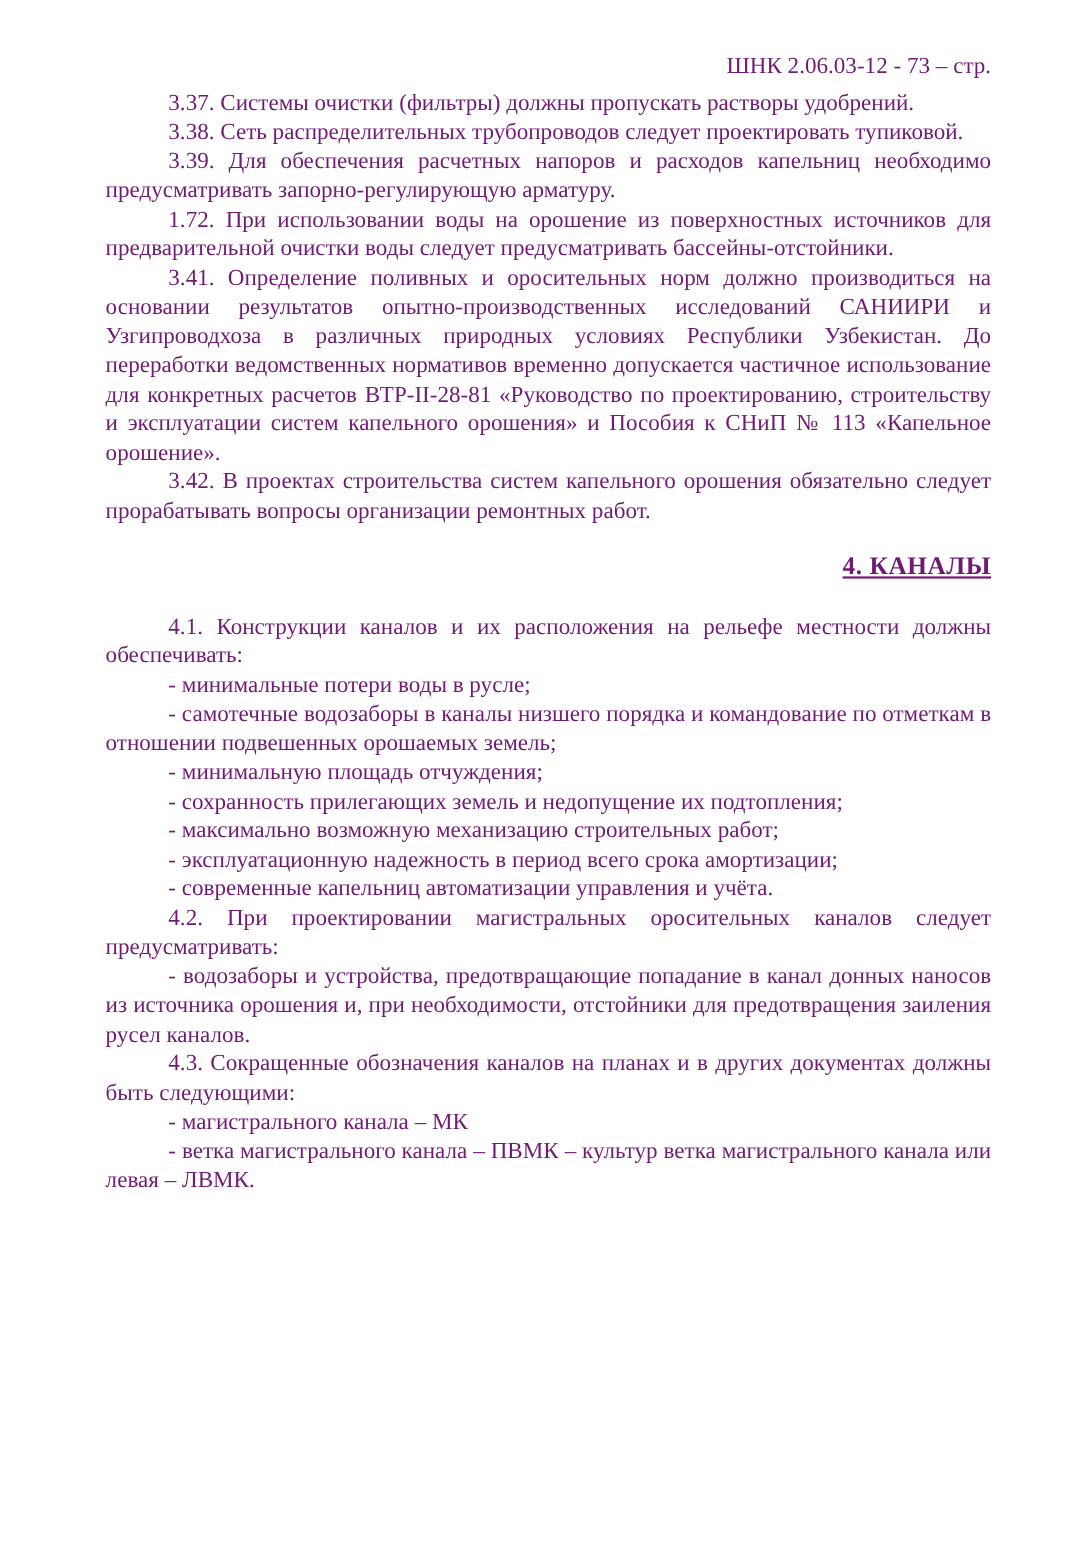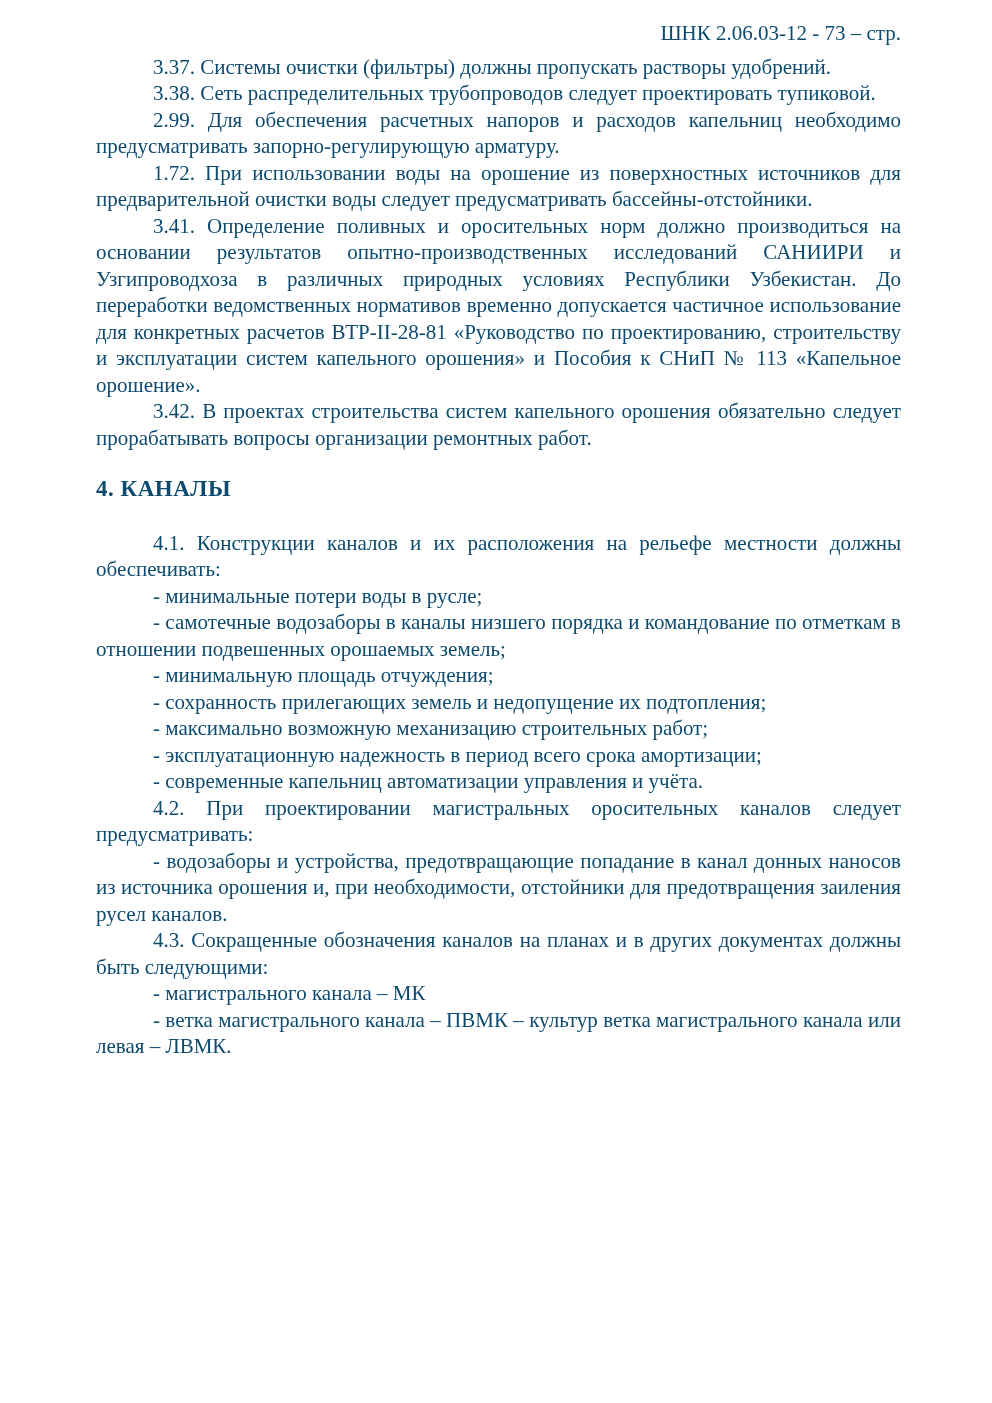--- a/index.html
+++ b/index.html
@@ -6,60 +6,61 @@
     margin: 0;
     padding: 0;
     background: #ffffff;
   }
   .page {
     position: relative;
     width: 992px;
     height: 1289px;
     background: #ffffff;
     box-sizing: border-box;
-    padding: 20px 91px 0 96px;
-    color: #0c4a6e;
+    padding: 46px 91px 0 96px;
+    color: #701a75;
     font-family: "Liberation Serif", "DejaVu Serif", serif;
     font-size: 21px;
     line-height: 26.5px;
     overflow: hidden;
   }
   .hdr {
     text-align: right;
     margin-bottom: 7px;
     white-space: nowrap;
   }
   .para {
     margin: 0;
     text-align: justify;
     text-indent: 57px;
     hyphens: auto;
     -webkit-hyphens: auto;
   }
   .heading {
     margin: 25px 0 27px 0;
-    text-align: left;
+    text-align: right;
     font-size: 23px;
     font-weight: bold;
     letter-spacing: 0.5px;
     text-indent: 0;
+    text-decoration: underline;
   }
 </style>
 </head>
 <body>
 
 <div class="page">
 
   <div class="hdr">
     <span>ШНК 2.06.03-12 - 73 – стр.</span>
   </div>
 
   <p class="para">3.37. Системы очистки (фильтры) должны пропускать растворы удобрений.</p>
   <p class="para">3.38. Сеть распределительных трубопроводов следует проектировать тупиковой.</p>
-  <p class="para">2.99. Для обеспечения расчетных напоров и расходов капельниц необходимо предусматривать запорно-регулирующую арматуру.</p>
+  <p class="para">3.39. Для обеспечения расчетных напоров и расходов капельниц необходимо предусматривать запорно-регулирующую арматуру.</p>
   <p class="para">1.72. При использовании воды на орошение из поверхностных источников для предварительной очистки воды следует предусматривать бассейны-отстойники.</p>
   <p class="para">3.41. Определение поливных и оросительных норм должно производиться на основании результатов опытно-производственных исследований САНИИРИ и Узгипроводхоза в различных природных условиях Республики Узбекистан. До переработки ведомственных нормативов временно допускается частичное использование для конкретных расчетов ВТР-II-28-81 «Руководство по проектированию, строительству и эксплуатации систем капельного орошения» и Пособия к СНиП № 113 «Капельное орошение».</p>
   <p class="para">3.42. В проектах строительства систем капельного орошения обязательно следует прорабатывать вопросы организации ремонтных работ.</p>
 
   <h1 class="heading">4. КАНАЛЫ</h1>
 
   <p class="para">4.1. Конструкции каналов и их расположения на рельефе местности должны обеспечивать:</p>
   <p class="para">- минимальные потери воды в русле;</p>
   <p class="para">- самотечные водозаборы в каналы низшего порядка и командование по отметкам в отношении подвешенных орошаемых земель;</p>
   <p class="para">- минимальную площадь отчуждения;</p>

